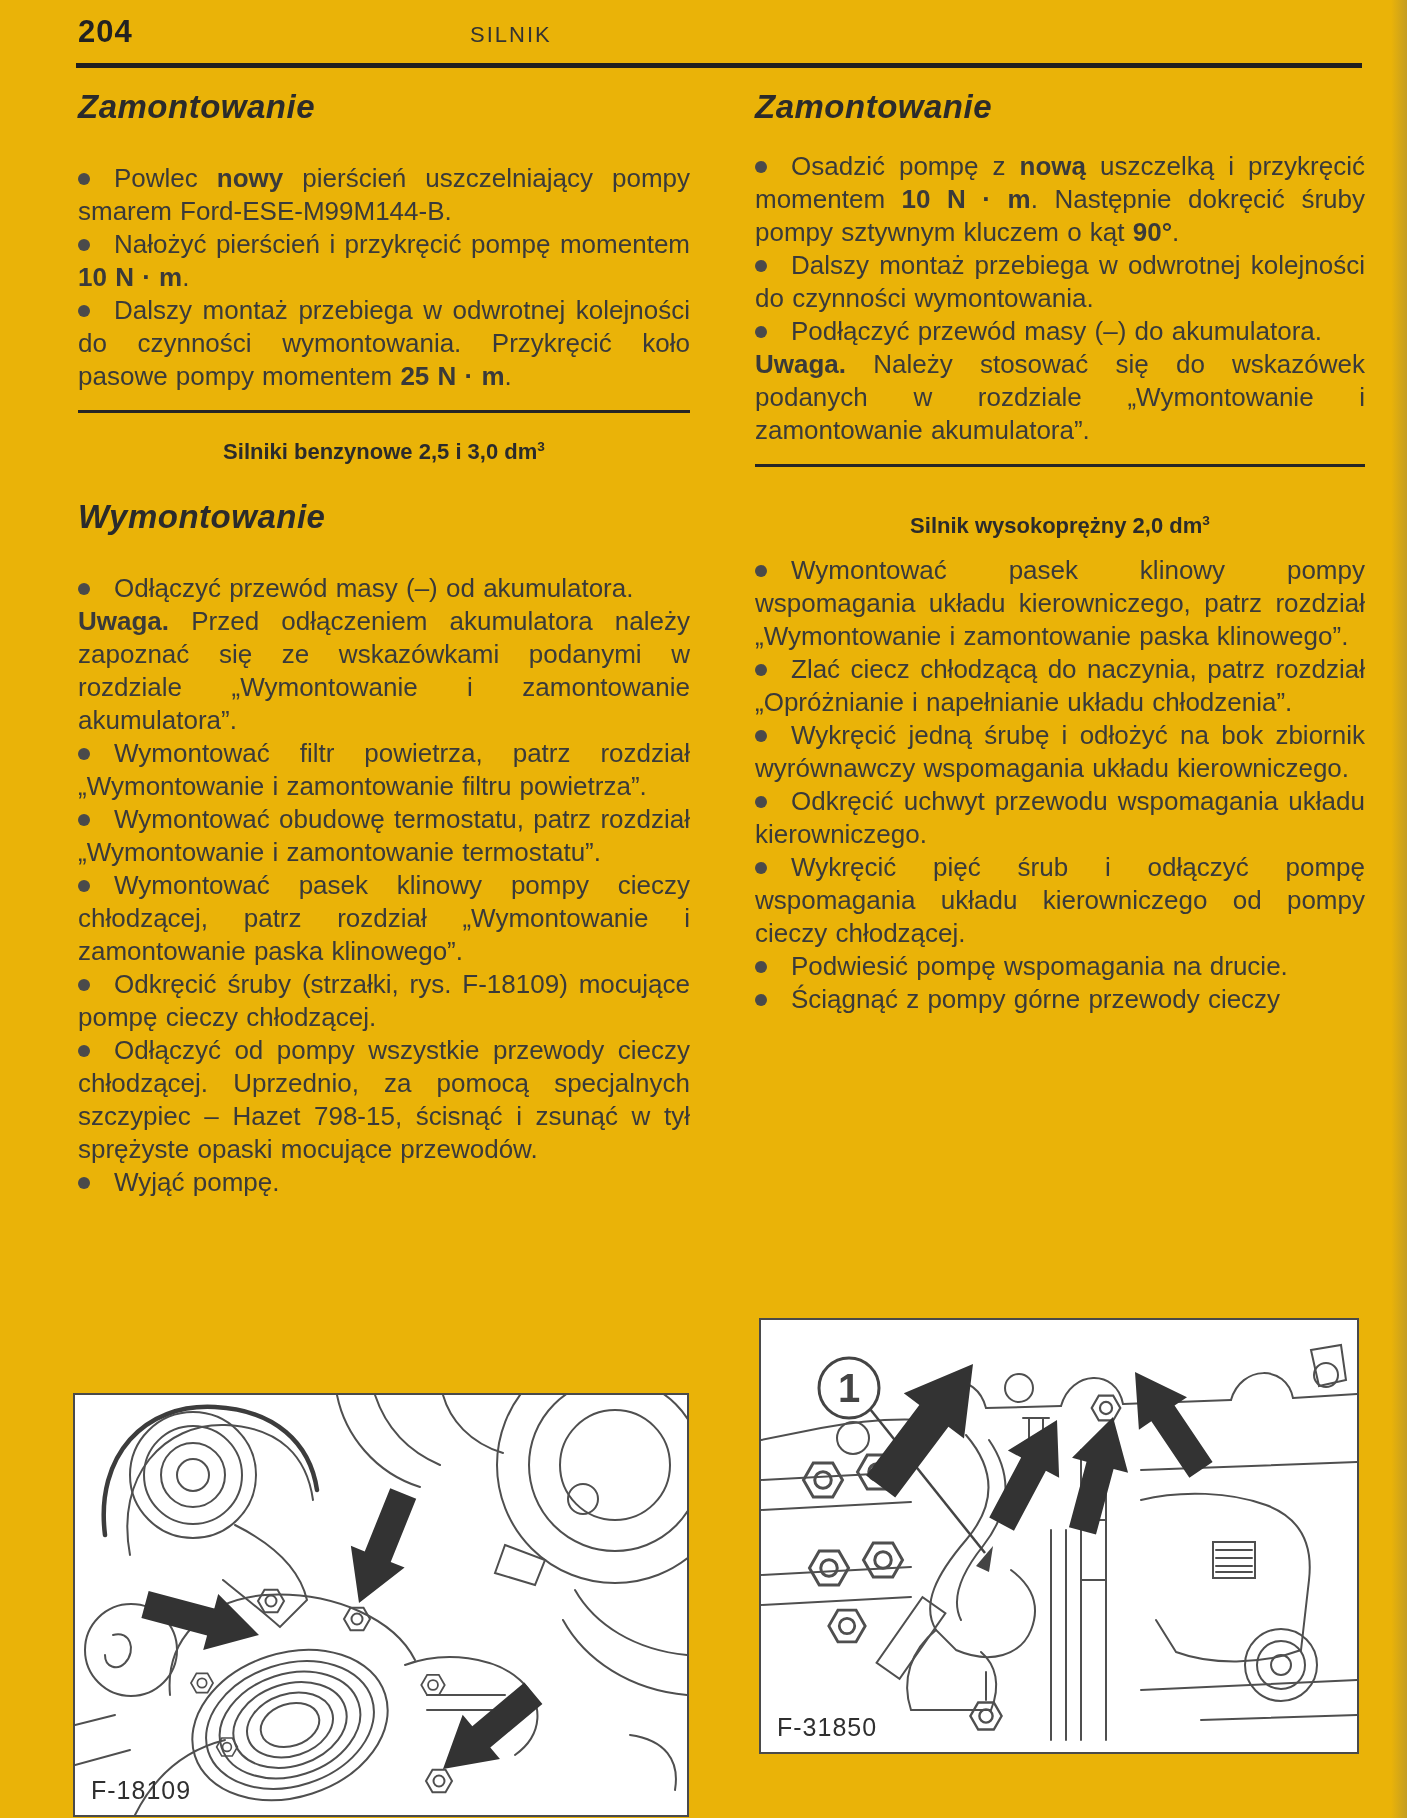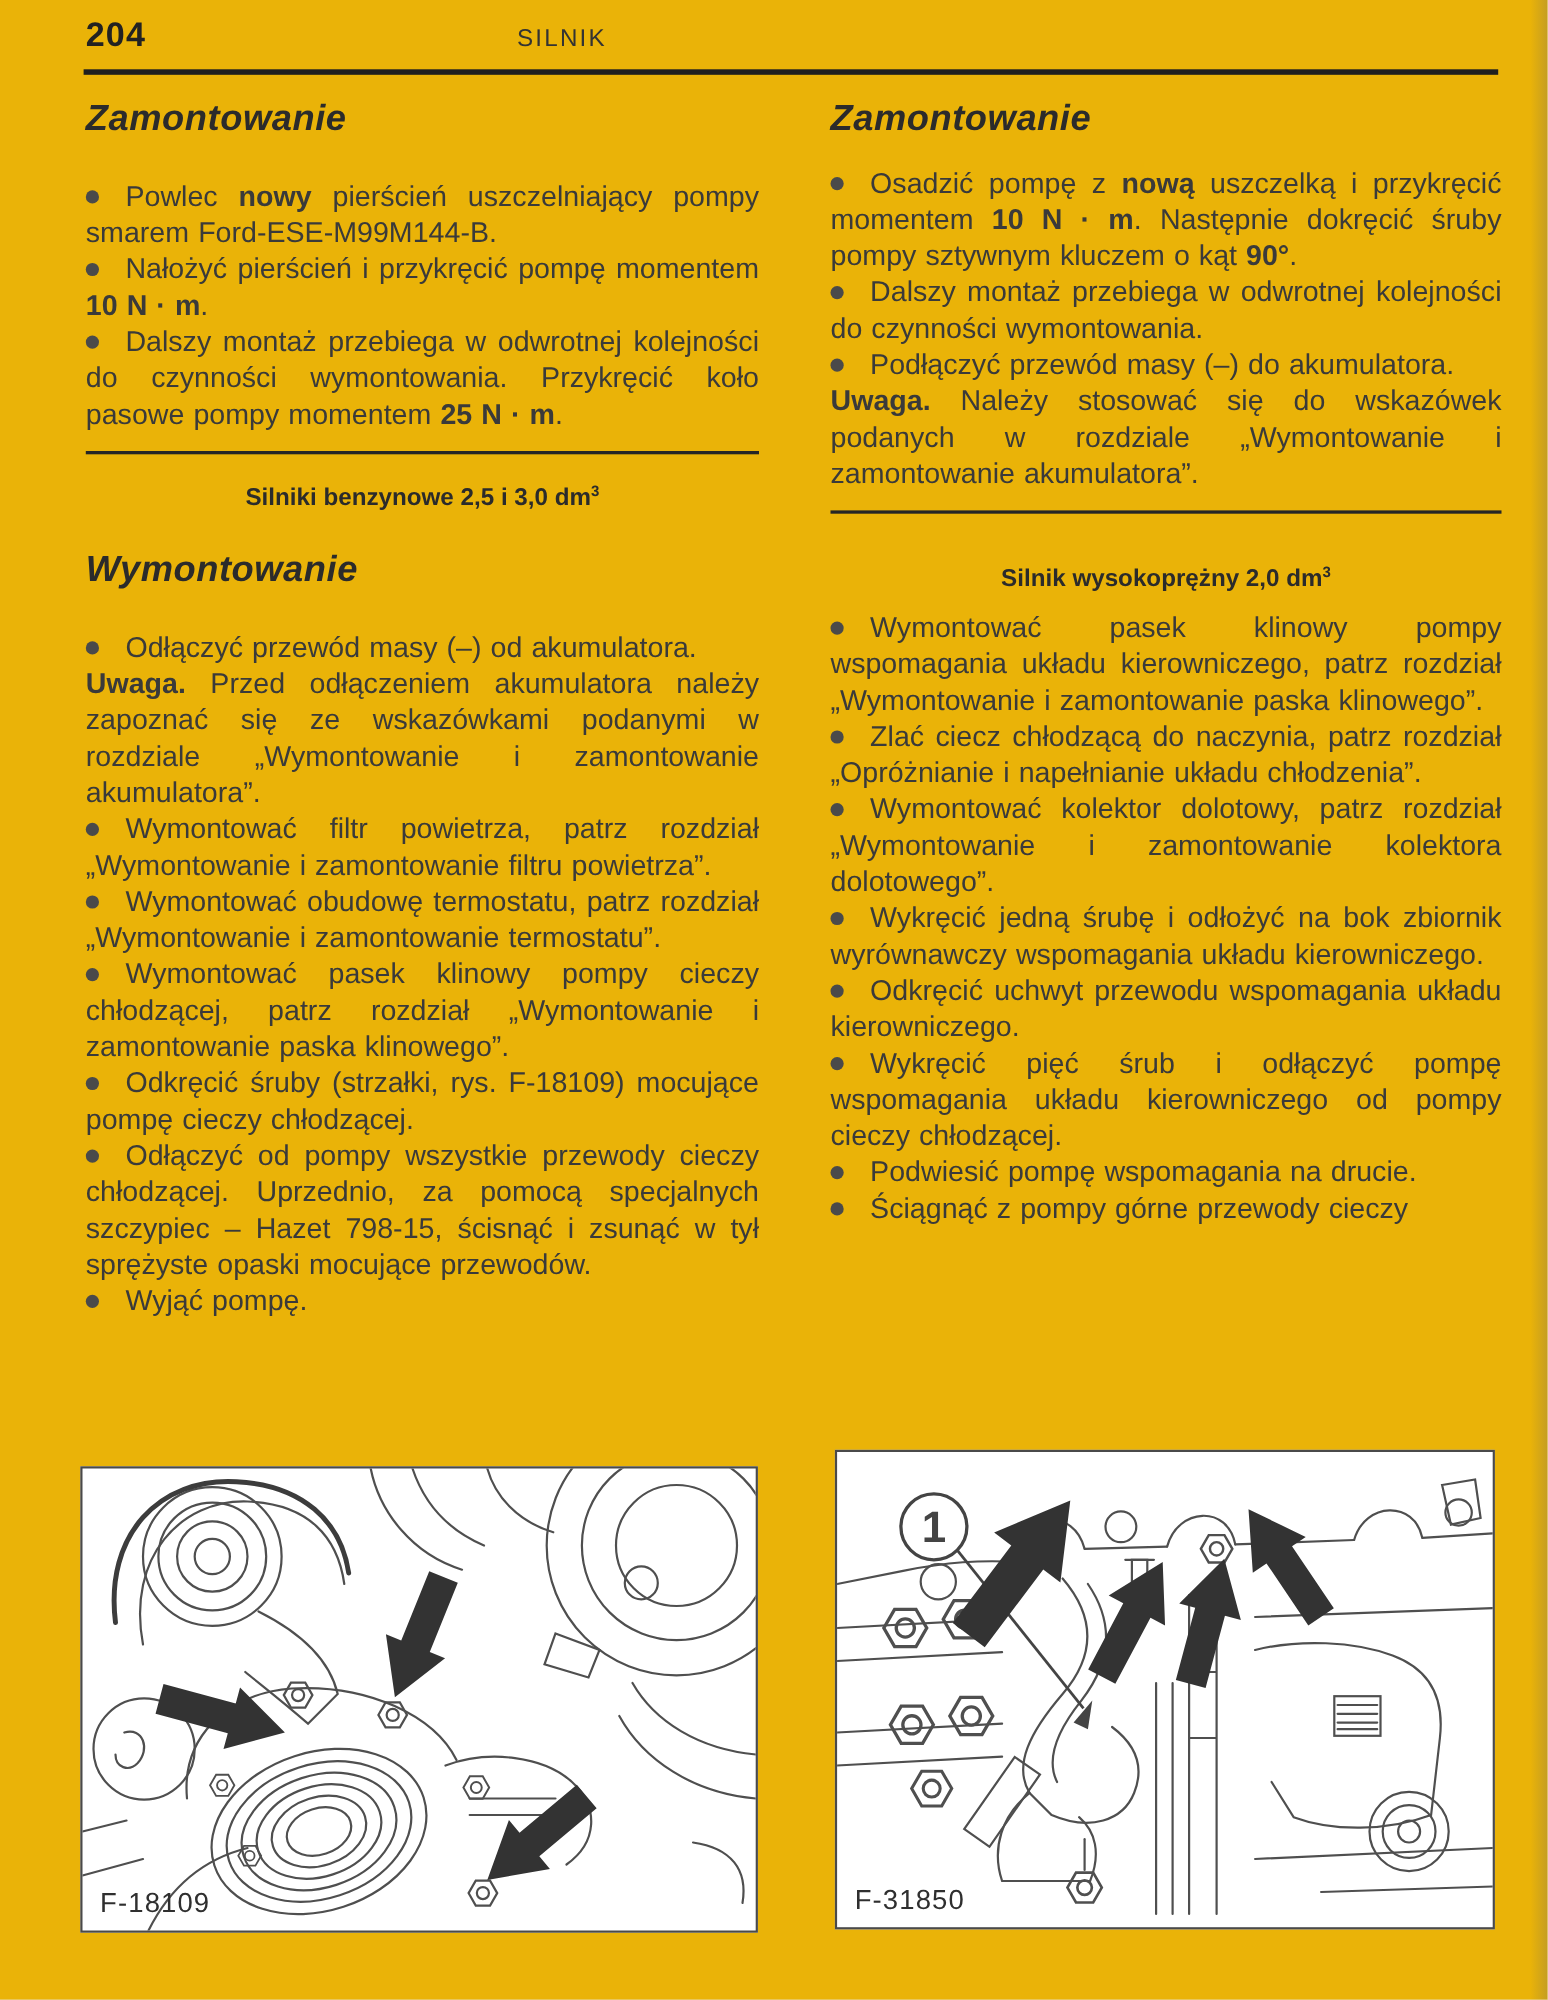--- a/index.html
+++ b/index.html
@@ -25,21 +25,21 @@
   .paras{margin-top:36px;}
   .col.right .paras.first{margin-top:0;}
   .col.right .paras.second{margin-top:16px;}
   p.body{margin:0;font-size:26px;line-height:33px;text-align:justify;color:#3a3a3a;word-spacing:1px;}
   .blt{display:inline-block;width:12px;height:12px;border-radius:50%;background:#4a4a4a;margin-right:24px;position:relative;top:-2px;}
   .bseg{font-weight:bold;}
   p.body sup,h3.bold sup{font-size:.62em;line-height:0;vertical-align:super;}
   .rule{height:3px;background:#262626;margin:17px 0 0 0;}
   
   .figure{position:absolute;background:#fff;border:2px solid #4a4a4a;}
-  .fig-left{left:73px;top:1333px;width:612px;height:420px;}
+  .fig-left{left:73px;top:1393px;width:612px;height:420px;}
   .fig-right{left:759px;top:1318px;width:596px;height:432px;}
   .fig-label{position:absolute;left:16px;bottom:10px;font-size:25px;color:#2f2f2f;letter-spacing:1px;}
   .figure svg{position:absolute;left:0;top:0;width:100%;height:100%;}
 </style>
 </head>
 <body>
 
 <div class="page">
 
   <span class="pageno">204</span>
@@ -74,21 +74,20 @@
       <p class="body"><span class="blt"></span><span>Osadzić pompę z </span><span class="bseg">nową</span><span> uszczelką i przykręcić momentem </span><span class="bseg">10 N · m</span><span>. Następnie dokręcić śruby pompy sztywnym kluczem o kąt </span><span class="bseg">90°</span><span>.</span></p>
       <p class="body"><span class="blt"></span><span>Dalszy montaż przebiega w odwrotnej kolejności do czynności wymontowania.</span></p>
       <p class="body"><span class="blt"></span><span>Podłączyć przewód masy (–) do akumulatora.</span></p>
       <p class="body"><span class="bseg">Uwaga.</span><span> Należy stosować się do wskazówek podanych w rozdziale „Wymontowanie i zamontowanie akumulatora”.</span></p>
     </div>
     <div class="rule"></div>
     <h3 class="bold"><span>Silnik wysokoprężny 2,0 dm</span><sup>3</sup></h3>
     <div class="paras second">
       <p class="body"><span class="blt"></span><span>Wymontować pasek klinowy pompy wspomagania układu kierowniczego, patrz rozdział „Wymontowanie i zamontowanie paska klinowego”.</span></p>
       <p class="body"><span class="blt"></span><span>Zlać ciecz chłodzącą do naczynia, patrz rozdział „Opróżnianie i napełnianie układu chłodzenia”.</span></p>
-      <p class="body"><span class="blt"></span><span>Wymontować kolektor dolotowy, patrz rozdział „Wymontowanie i zamontowanie kolektora dolotowego”.</span></p>
       <p class="body"><span class="blt"></span><span>Wykręcić jedną śrubę i odłożyć na bok zbiornik wyrównawczy wspomagania układu kierowniczego.</span></p>
       <p class="body"><span class="blt"></span><span>Odkręcić uchwyt przewodu wspomagania układu kierowniczego.</span></p>
       <p class="body"><span class="blt"></span><span>Wykręcić pięć śrub i odłączyć pompę wspomagania układu kierowniczego od pompy cieczy chłodzącej.</span></p>
       <p class="body"><span class="blt"></span><span>Podwiesić pompę wspomagania na drucie.</span></p>
       <p class="body"><span class="blt"></span><span>Ściągnąć z pompy górne przewody cieczy</span></p>
     </div>
   </div>
 
   <div class="figure fig-left">
     <svg viewBox="0 0 612 420">

